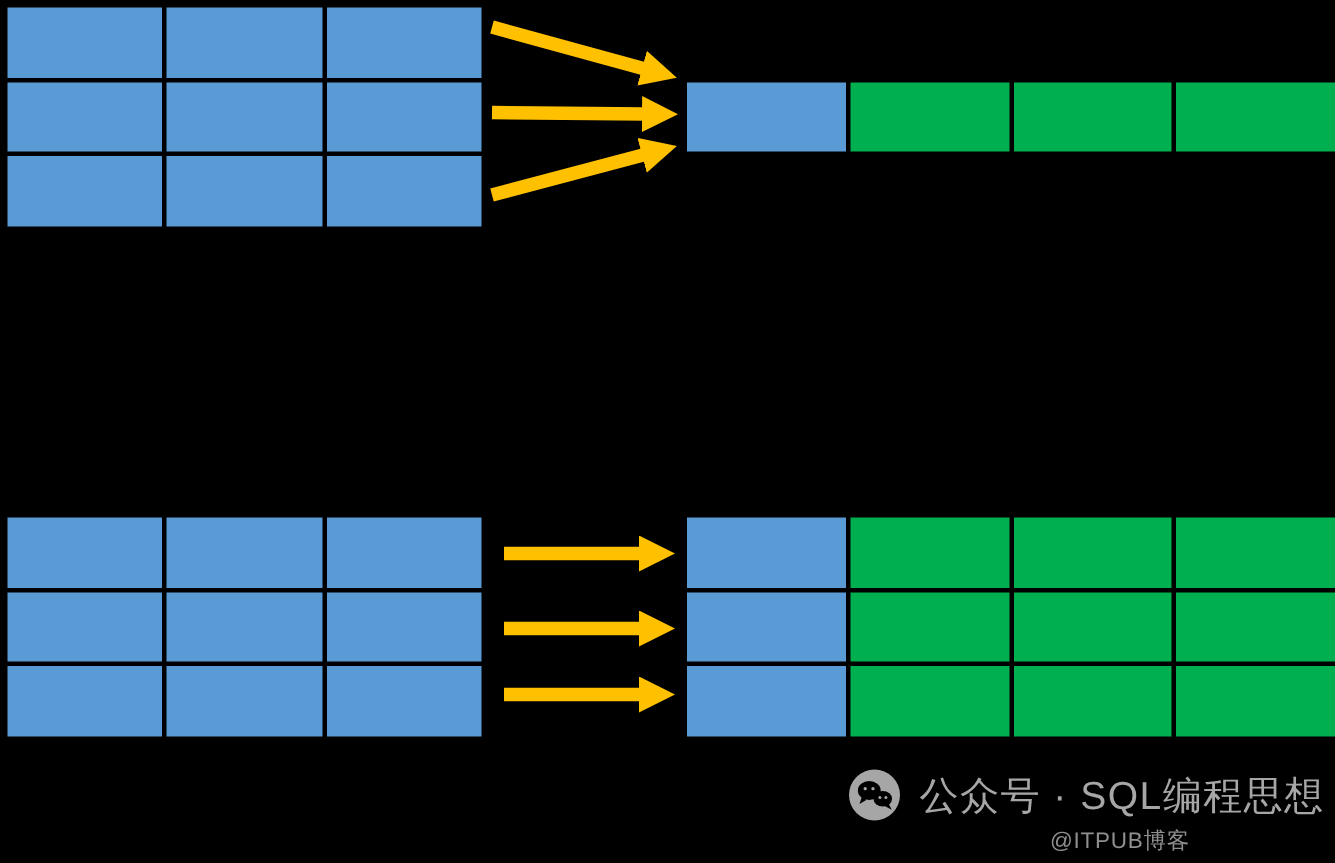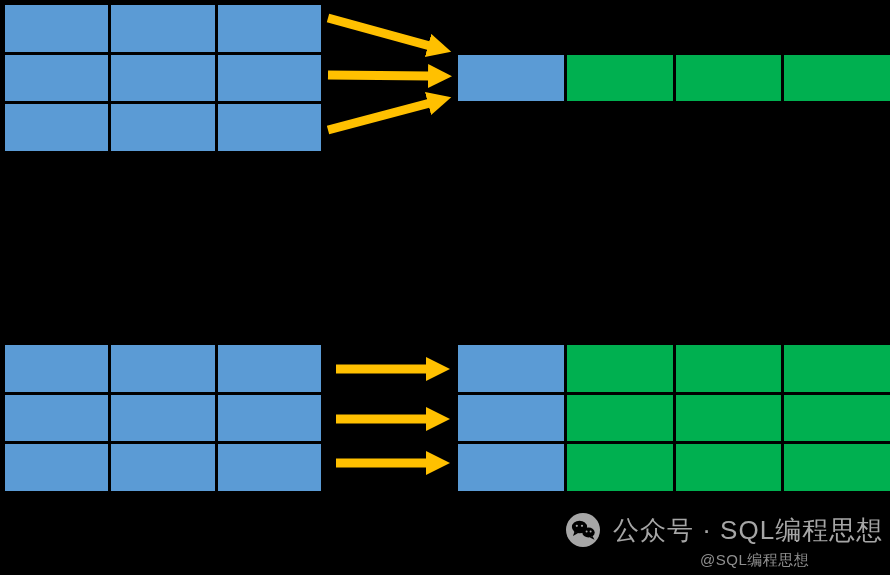--- a/index.html
+++ b/index.html
@@ -114,15 +114,15 @@
       <path d="M9.5 19.5 L8 24 L12.8 21.2 Z" fill="#000"></path>
       <ellipse cx="23.5" cy="20.5" rx="6.2" ry="5.1" fill="#000"></ellipse>
       <path d="M27.5 24 L29.5 27.8 L24.8 25.4 Z" fill="#000"></path>
       <circle cx="11.8" cy="13.8" r="1.1" style="fill: var(--watermark, #A6A6A6);"></circle>
       <circle cx="17.0" cy="13.8" r="1.1" style="fill: var(--watermark, #A6A6A6);"></circle>
       <circle cx="21.6" cy="19.6" r="1.0" style="fill: var(--watermark, #A6A6A6);"></circle>
       <circle cx="25.6" cy="19.6" r="1.0" style="fill: var(--watermark, #A6A6A6);"></circle>
     </svg>
     <span>公众号 · SQL编程思想</span>
   </div>
-  <div class="credit" style="left:700px; top:551px;">@SQL编程思想</div>
+  <div class="credit" style="left:700px; top:551px;">@ITPUB博客</div>
 
 </div>
 
 </body></html>

